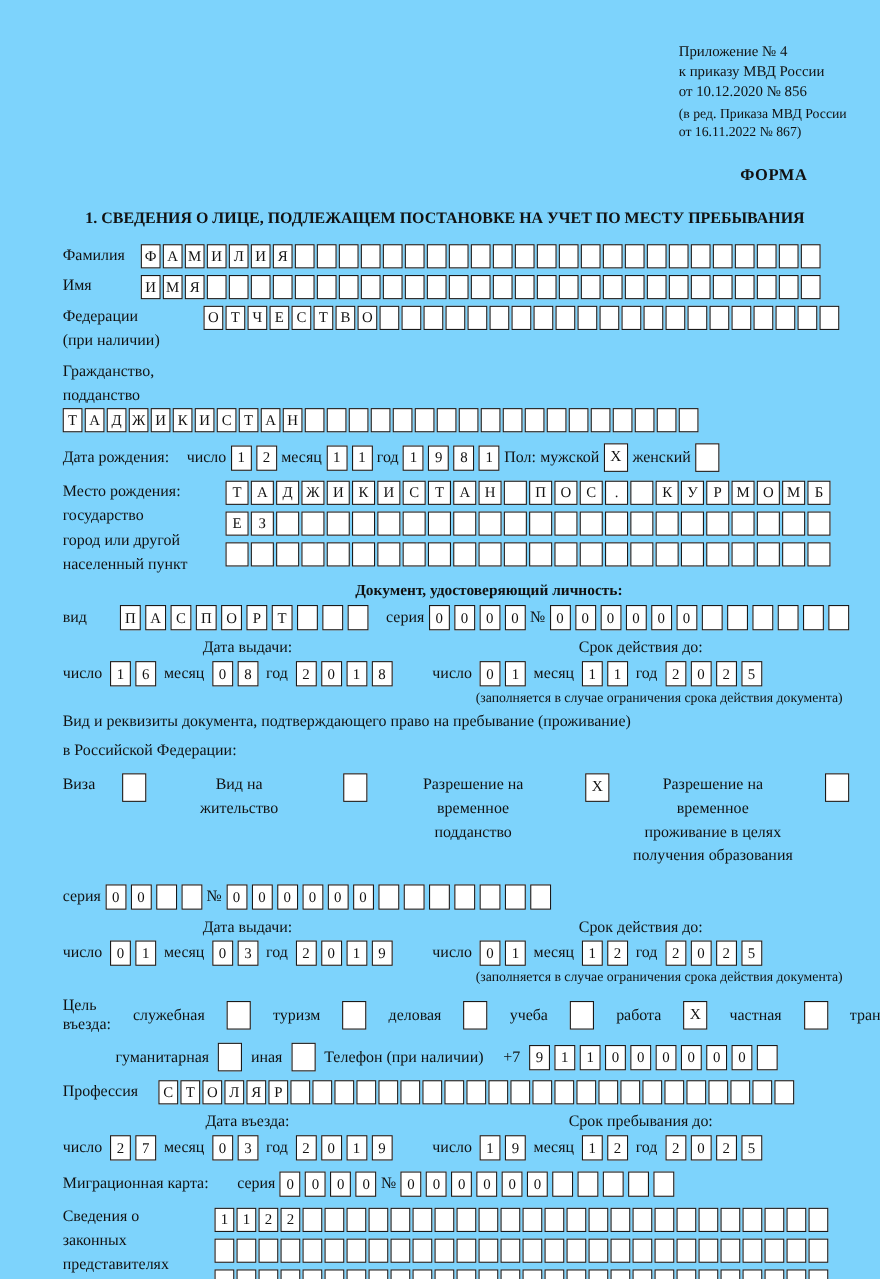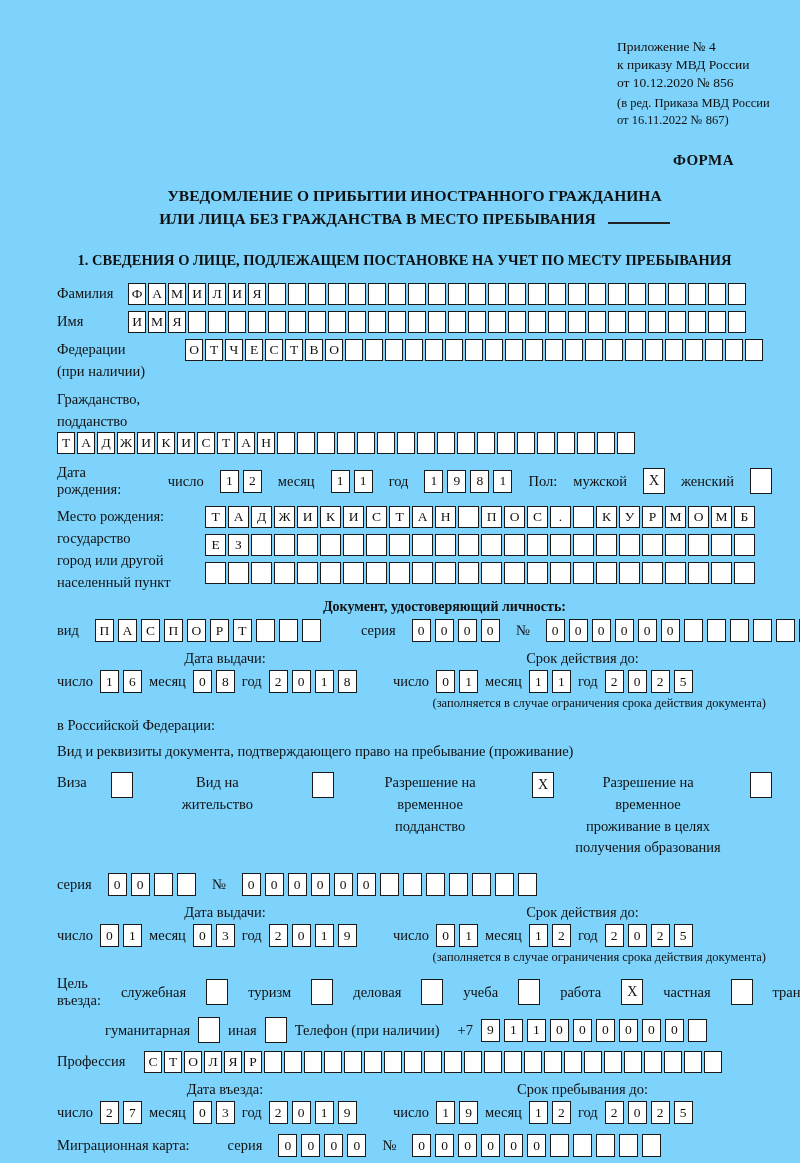--- a/index.html
+++ b/index.html
@@ -22,21 +22,21 @@
   .cellrow{display:flex;gap:2px;flex-wrap:nowrap;}
   .cellstack{display:flex;flex-direction:column;gap:6px;}
   .cell{
     box-sizing:content-box;width:16px;height:20px;border:1.6px solid #1a1a1a;
     display:inline-flex;align-items:center;justify-content:center;
     font-size:13.5px;background:#fff;flex-shrink:0;
   }
   .wide .cell{width:19px;}
   .dcell .cell{width:17px;height:21px;}
   .dcell{gap:4px;}
-  .inline{display:flex;align-items:center;gap:16px;flex-wrap:nowrap;}
+  .inline{display:flex;align-items:center;gap:4px;flex-wrap:nowrap;}
   .cb{
     box-sizing:content-box;width:20px;height:24px;border:1.7px solid #1a1a1a;
     display:inline-flex;align-items:center;justify-content:center;
     font-size:14px;background:#fff;flex-shrink:0;
   }
   .doc-head{text-align:center;font-weight:bold;font-size:14px;margin:4px 0 4px 60px;}
   .dates{display:flex;margin:8px 0 2px 0;}
   .dcol-l{flex:0 0 47%;}
   .dcol-r{flex:1;}
   .dhead{text-align:center;font-size:14.5px;margin-bottom:3px;}
@@ -59,24 +59,20 @@
       <div>Приложение № 4</div>
       <div>к приказу МВД России</div>
       <div>от 10.12.2020 № 856</div>
     </div>
   <div class="appendix-ed">
       <div>(в ред. Приказа МВД России</div>
       <div>от 16.11.2022 № 867)</div>
     </div>
   <div class="forma">ФОРМА</div>
 
-  <div class="title">
-    <div>УВЕДОМЛЕНИЕ О ПРИБЫТИИ ИНОСТРАННОГО ГРАЖДАНИНА</div>
-    <div><span>ИЛИ ЛИЦА БЕЗ ГРАЖДАНСТВА В МЕСТО ПРЕБЫВАНИЯ</span><span class="title-underline"></span></div>
-  </div>
 
   <div class="sec1">1. СВЕДЕНИЯ О ЛИЦЕ, ПОДЛЕЖАЩЕМ ПОСТАНОВКЕ НА УЧЕТ ПО МЕСТУ ПРЕБЫВАНИЯ</div>
 
   <div class="frow">
     <div class="flabel w70">Фамилия</div>
     <div class="cellrow">
         <span class="cell">Ф</span>
         <span class="cell">А</span>
         <span class="cell">М</span>
         <span class="cell">И</span>
@@ -422,22 +418,22 @@
             <span class="cell">0</span>
             <span class="cell">2</span>
             <span class="cell">5</span>
           </span>
       </div>
       <div class="note-r">(заполняется в случае ограничения срока действия документа)</div>
     </div>
   </div>
 
   <div class="intro">
+    <div>Вид и реквизиты документа, подтверждающего право на пребывание (проживание)</div>
     <div>в Российской Федерации:</div>
-    <div>Вид и реквизиты документа, подтверждающего право на пребывание (проживание)</div>
   </div>
 
   <div class="optrow">
     <div class="opt">
       <span class="opt-lines">Виза</span>
       <span class="cb"></span>
     </div>
     <div class="opt" style="margin-left:18px;">
       <span class="opt-lines">Вид на жительство</span>
       <span class="cb" style="margin-left:14px;"></span>

